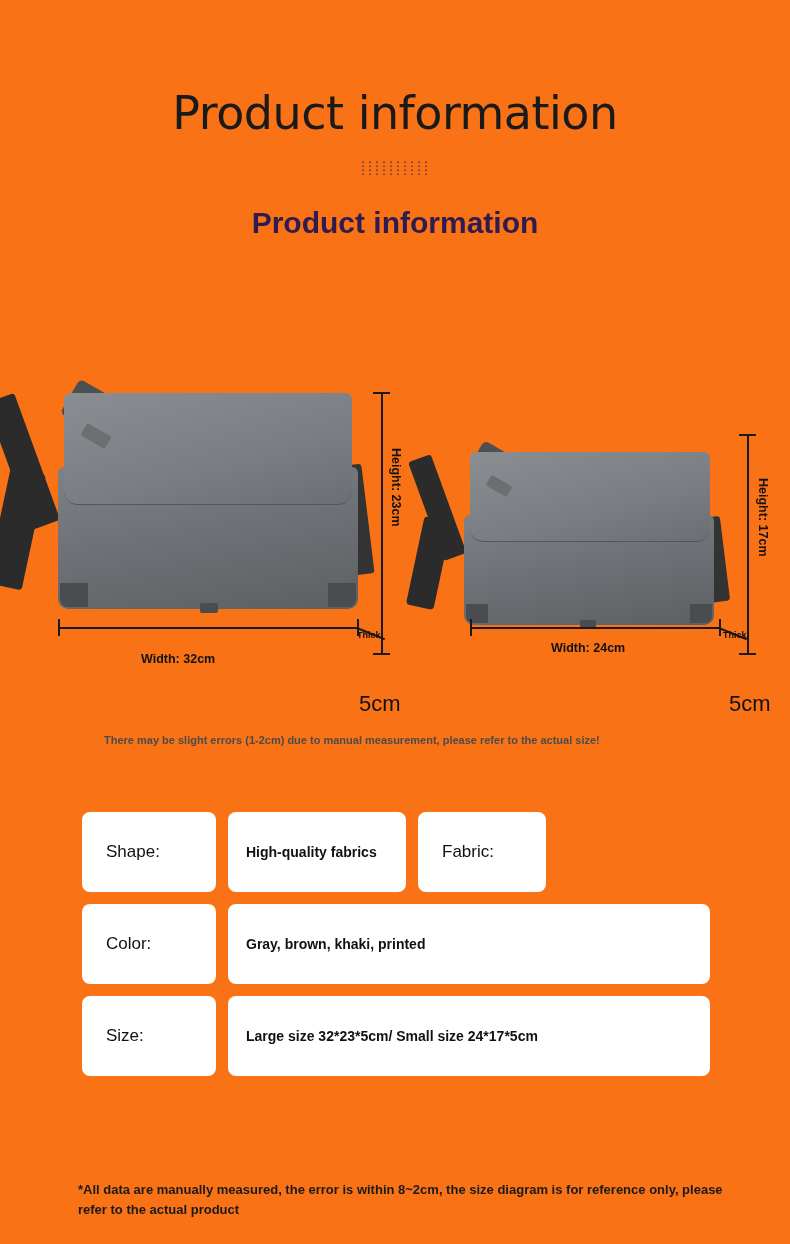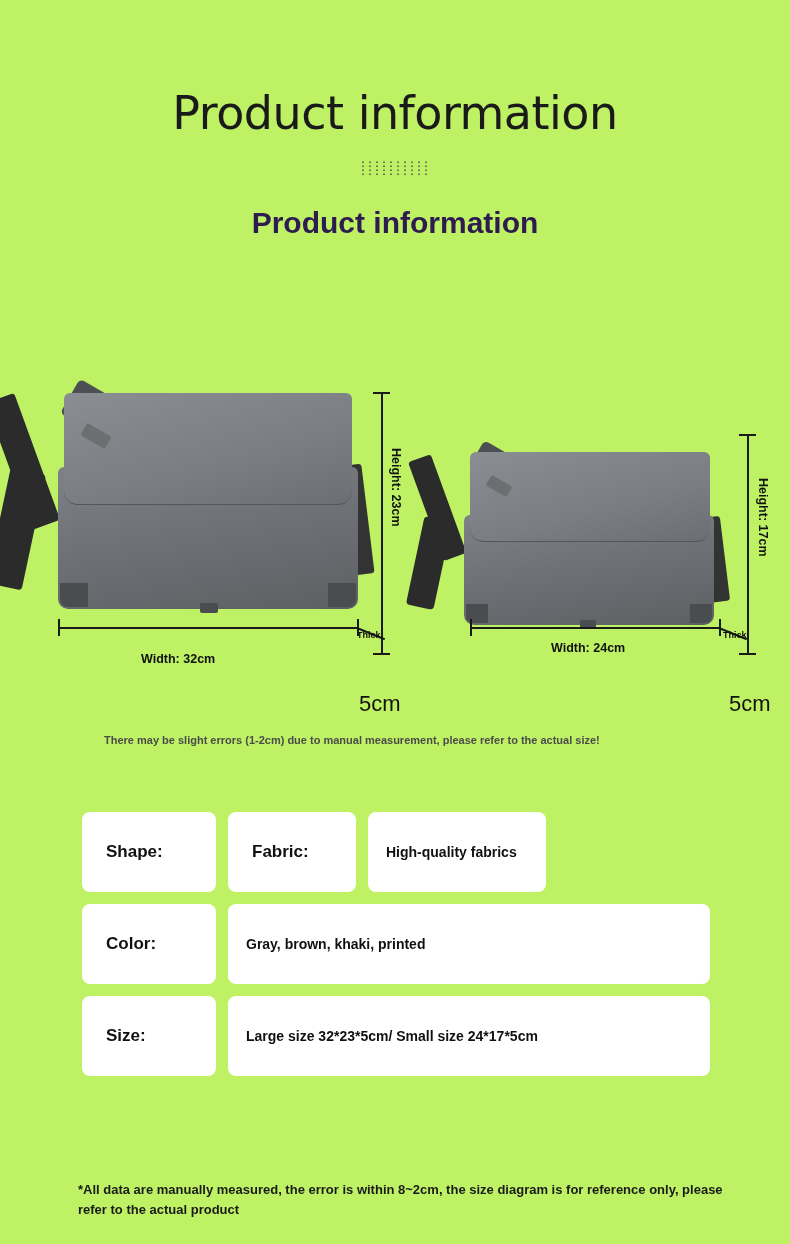--- a/index.html
+++ b/index.html
@@ -7,21 +7,21 @@
     width: 790px;
     height: 1244px;
     background: #f4f4f4;
     font-family: "Liberation Sans", sans-serif;
     overflow: hidden;
   }
   .page {
     position: relative;
     width: 790px;
     height: 1244px;
-    background: #bef264;
+    background: #f97316;
   }
 
   
   .title-main {
     position: absolute;
     top: 86px;
     left: 0;
     width: 790px;
     text-align: center;
     font-size: 46px;
@@ -152,21 +152,21 @@
   }
   .spec-cell {
     background: #ffffff;
     border-radius: 8px;
     display: flex;
     align-items: center;
     height: 80px;
   }
   .spec-key {
     font-size: 17px;
-    font-weight: bold;
+    font-weight: normal;
     color: #111;
     padding-left: 24px;
     flex: 0 0 auto;
   }
   .spec-key.small { font-size: 14px; }
   .spec-val {
     font-size: 14px;
     font-weight: bold;
     color: #111;
     padding-left: 18px;
@@ -267,25 +267,25 @@
   </div>
 
   <p class="note">There may be slight errors (1-2cm) due to manual measurement, please refer to the actual size!</p>
 
   <div class="specs">
 
     <div class="spec-row">
       <div class="spec-cell cell-shape">
         <span class="spec-key">Shape:</span>
       </div>
+      <div class="spec-cell cell-fabric-v">
+        <span class="spec-val">High-quality fabrics</span>
+      </div>
       <div class="spec-cell cell-fabric">
         <span class="spec-key">Fabric:</span>
-      </div>
-      <div class="spec-cell cell-fabric-v">
-        <span class="spec-val">High-quality fabrics</span>
       </div>
     </div>
 
     <div class="spec-row">
       <div class="spec-cell cell-key-wide">
         <span class="spec-key">Color:</span>
       </div>
       <div class="spec-cell cell-val-wide">
         <span class="spec-val">Gray, brown, khaki, printed</span>
       </div>

